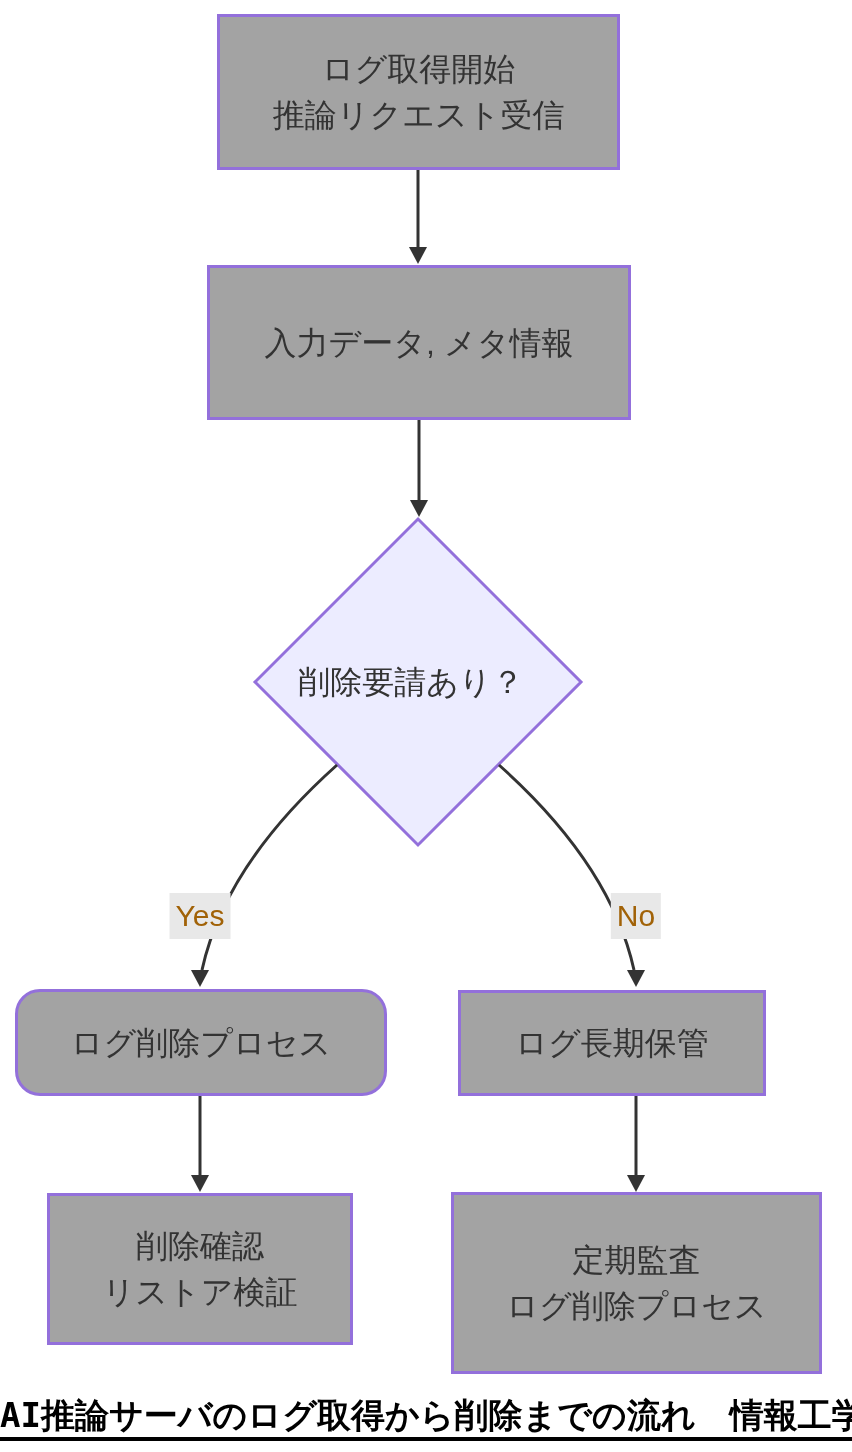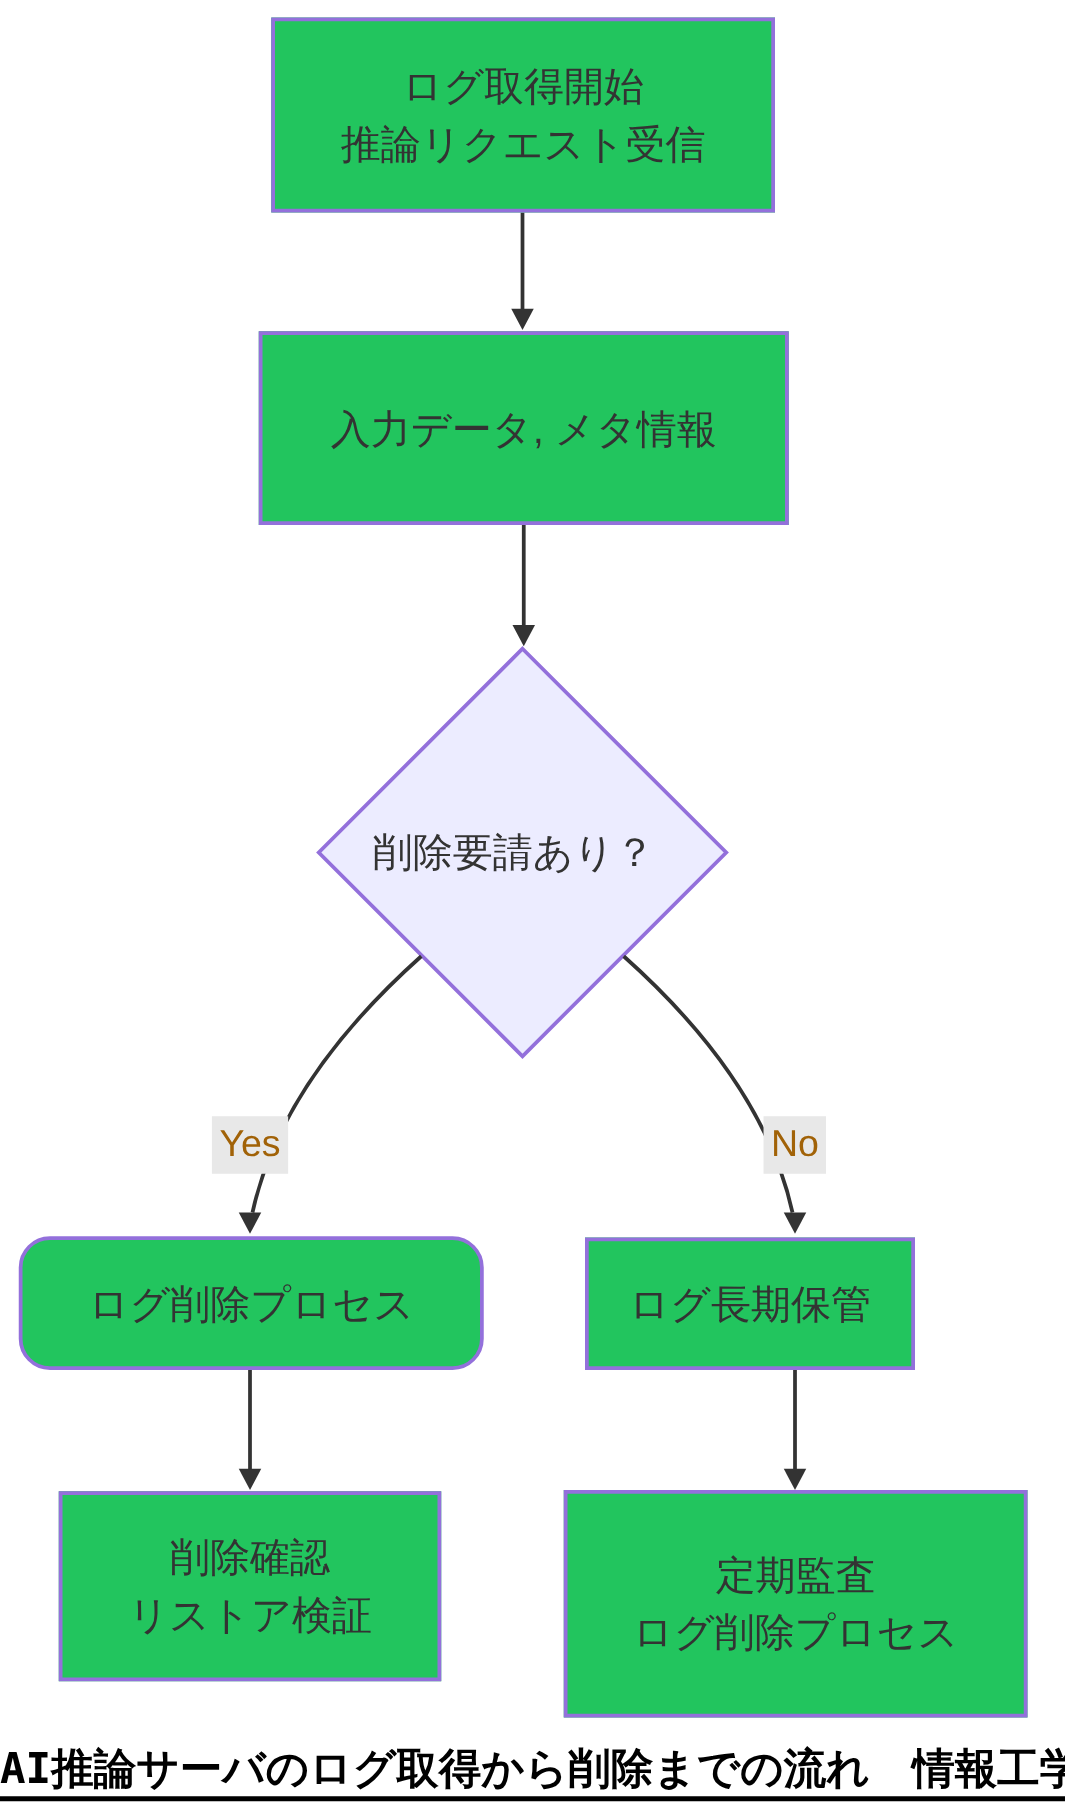--- a/index.html
+++ b/index.html
@@ -28,34 +28,34 @@
     display: flex;
     flex-direction: column;
     align-items: center;
     justify-content: center;
     text-align: center;
     font-size: 32px;
     line-height: 46px;
     color: #333333;
   }
   .node.rect {
-    background: #22c55e;
+    background: #a3a3a3;
     border: 3px solid #9370DB;
     box-sizing: border-box;
     text-align: center;
   }
   .node.diamond-label {
     background: transparent;
     border: none;
   }
   .n-start    { left: 217px; top: 14px;   width: 403px; height: 156px; }
   .n-store    { left: 207px; top: 265px;  width: 424px; height: 155px; }
   .n-decision { left: 248px; top: 519px;  width: 326px; height: 326px; }
   .n-delete   { left: 15px;  top: 989px;  width: 372px; height: 107px; border-radius: 25px; }
-  .n-longterm { left: 468px; top: 990px;  width: 264px; height: 106px; }
+  .n-longterm { left: 458px; top: 990px;  width: 308px; height: 106px; }
   .n-verify   { left: 47px;  top: 1193px; width: 306px; height: 152px; }
   .n-audit    { left: 451px; top: 1192px; width: 371px; height: 182px; }
   .edge-label {
     position: absolute;
     z-index: 2;
     transform: translate(-50%, -50%);
     background: #e8e8e8;
     color: #a16207;
     font-size: 30px;
     line-height: 30px;

